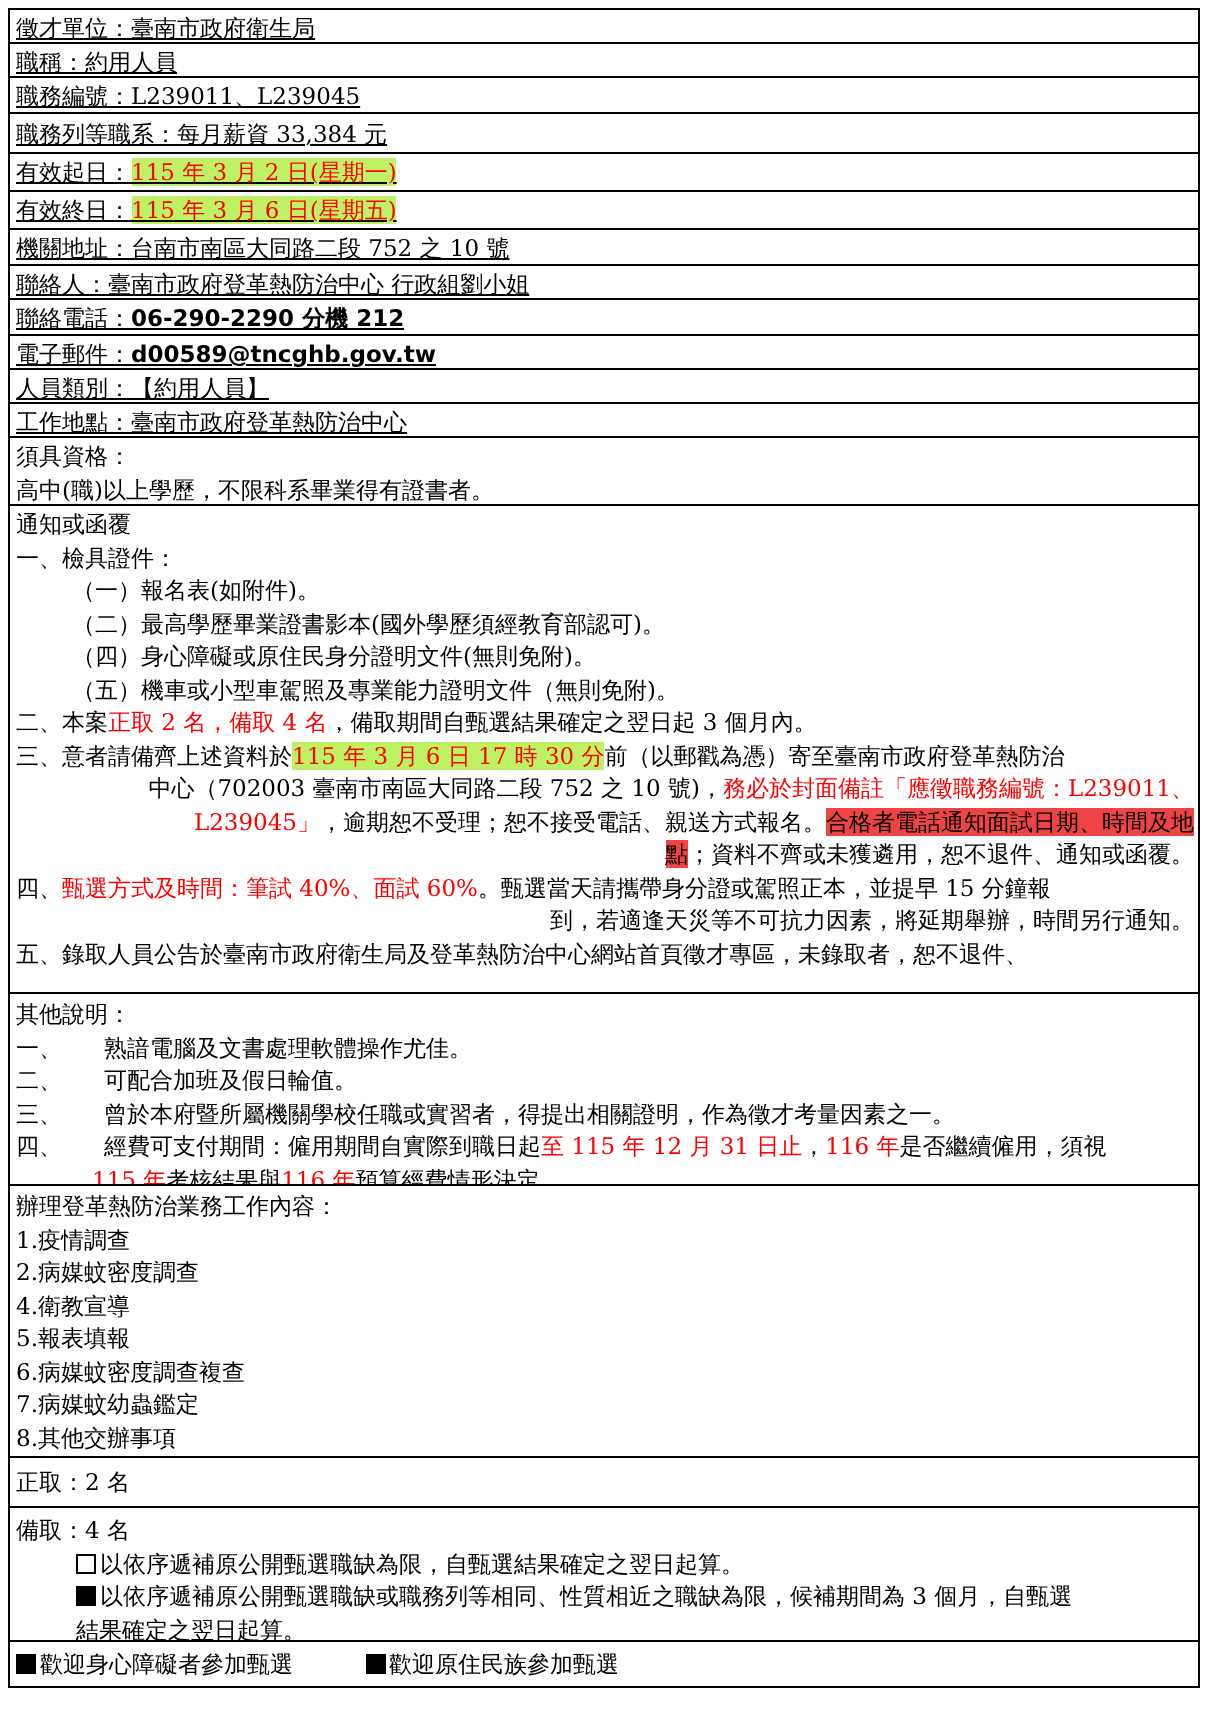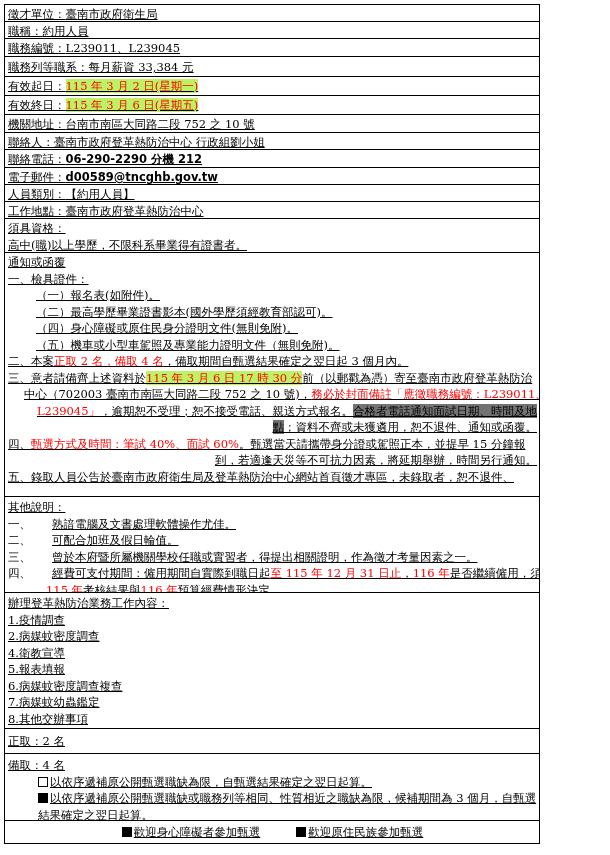--- a/index.html
+++ b/index.html
@@ -3,37 +3,36 @@
   <meta charset="utf-8">
   <style>
     html, body { margin: 0; padding: 0; background: #ffffff; }
     body {
       width: 610px; height: 855px; overflow: hidden;
       font-family: "DejaVu Serif", "Liberation Serif", serif;
       font-size: 11.5px; color: #000;
       position: relative;
     }
     .doc {
-      position: absolute; left: 4px; top: 4px; width: 536px;
+      position: absolute; left: 4px; top: 4px; width: 596px;
       border: 1px solid #000; border-right-width: 1.5px;
       box-sizing: border-box;
     }
     .row {
       border-bottom: 1px solid #000;
       padding: 1px 2px 1px 3px;
       line-height: 16px;
       box-sizing: border-box;
       white-space: nowrap;
       overflow: hidden;
-      text-decoration: underline;
     }
-    .row:last-child { border-bottom: none; text-align: center; }
+    .row:last-child { border-bottom: none; }
     .u { text-decoration: underline; }
     .red { color: #ff0000; }
-    .hl { background: #737373; }
+    .hl { background: #ef4444; }
     .hlred { background: #bef264; color: #ff0000; }
     .sans { font-family: "DejaVu Sans", "Liberation Sans", sans-serif; font-weight: bold; }
     .line { display: block; line-height: 16.5px; white-space: nowrap; }
     .ind2 { padding-left: 28px; }
     .ind3 { padding-left: 16px; text-align: right; }
     .ind4 { padding-left: 38px; }
     .sq { display: inline-block; width: 10px; height: 10px; border: 1px solid #000; box-sizing: border-box; vertical-align: -1px; margin-right: 2px; }
     .sq.filled { background: #000; }
     .gap { display: inline-block; width: 36px; }
     .num { display: inline-block; width: 44px; }

